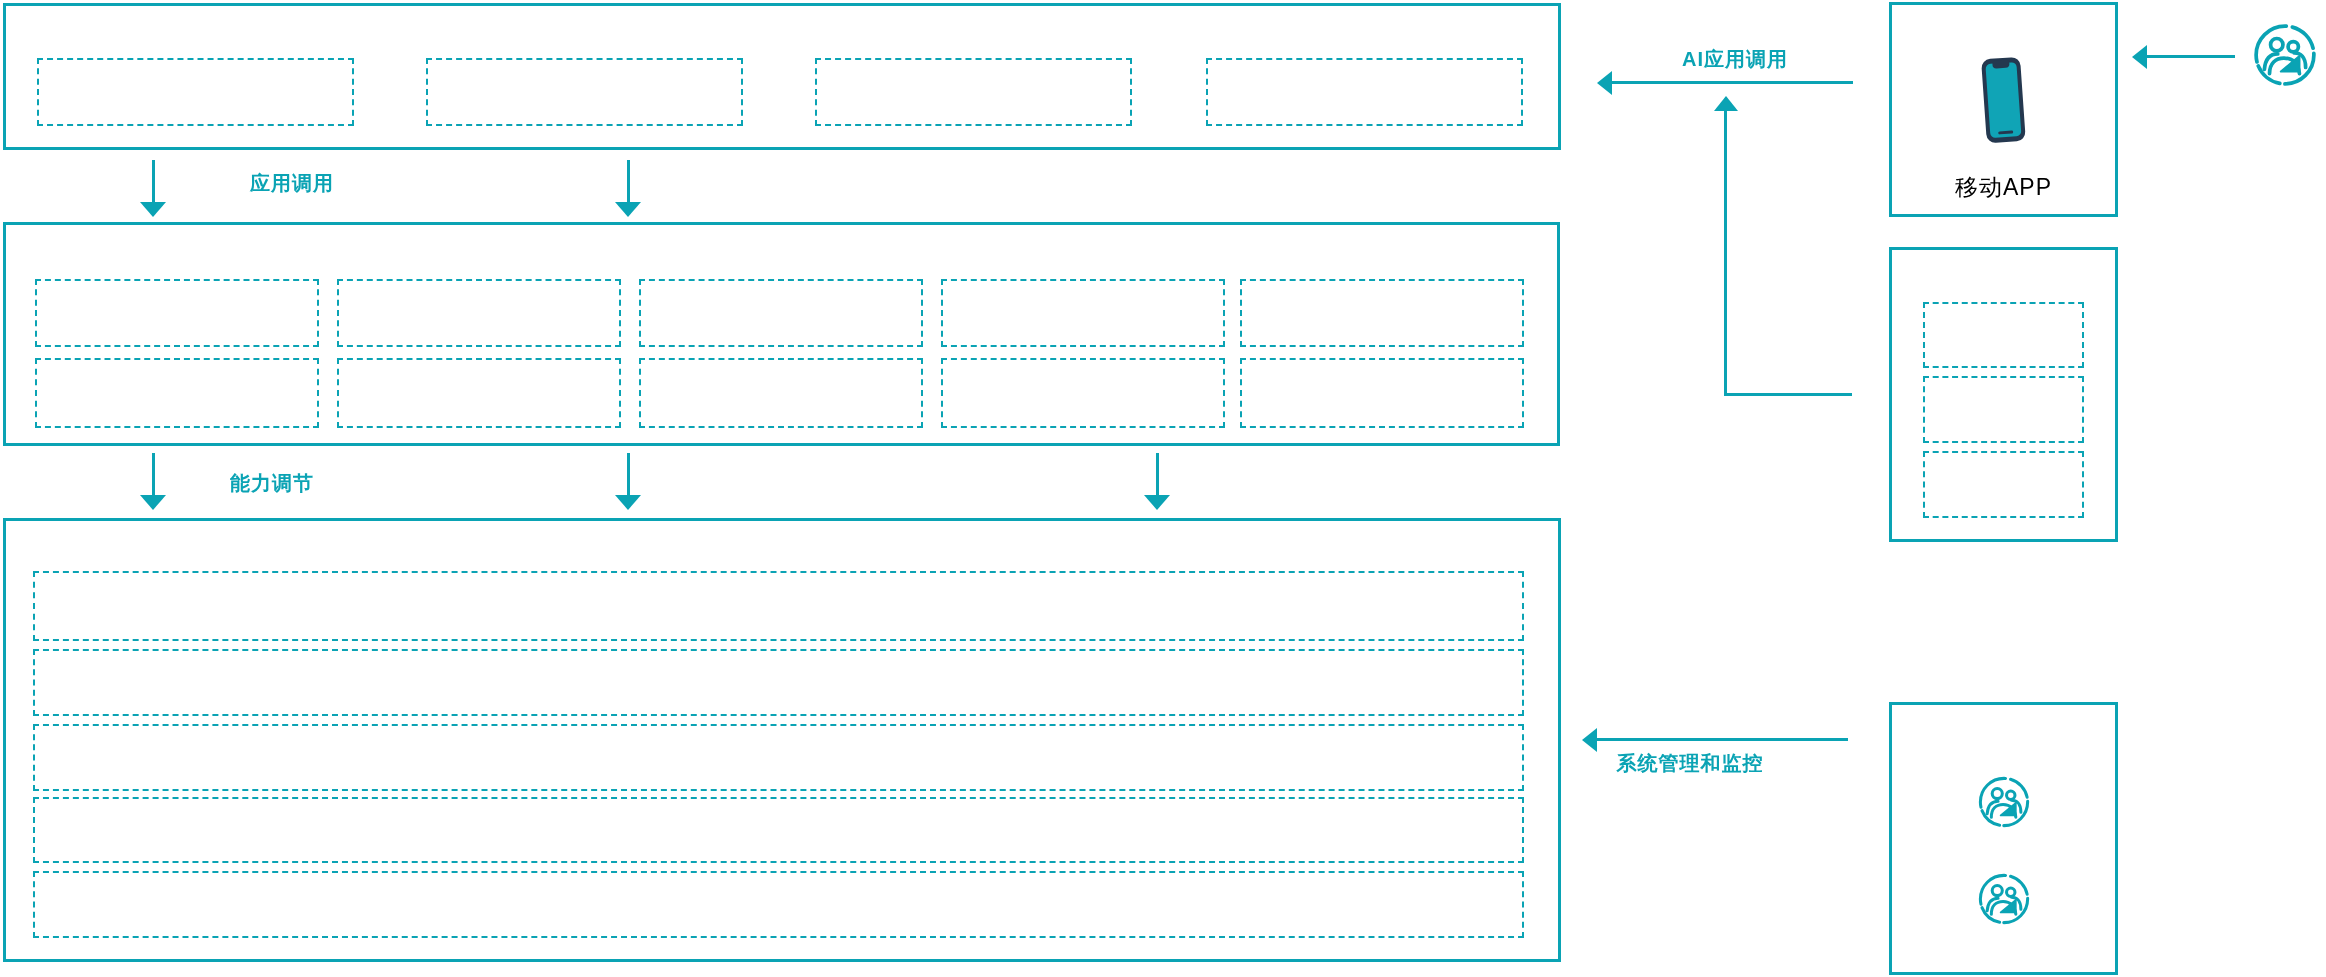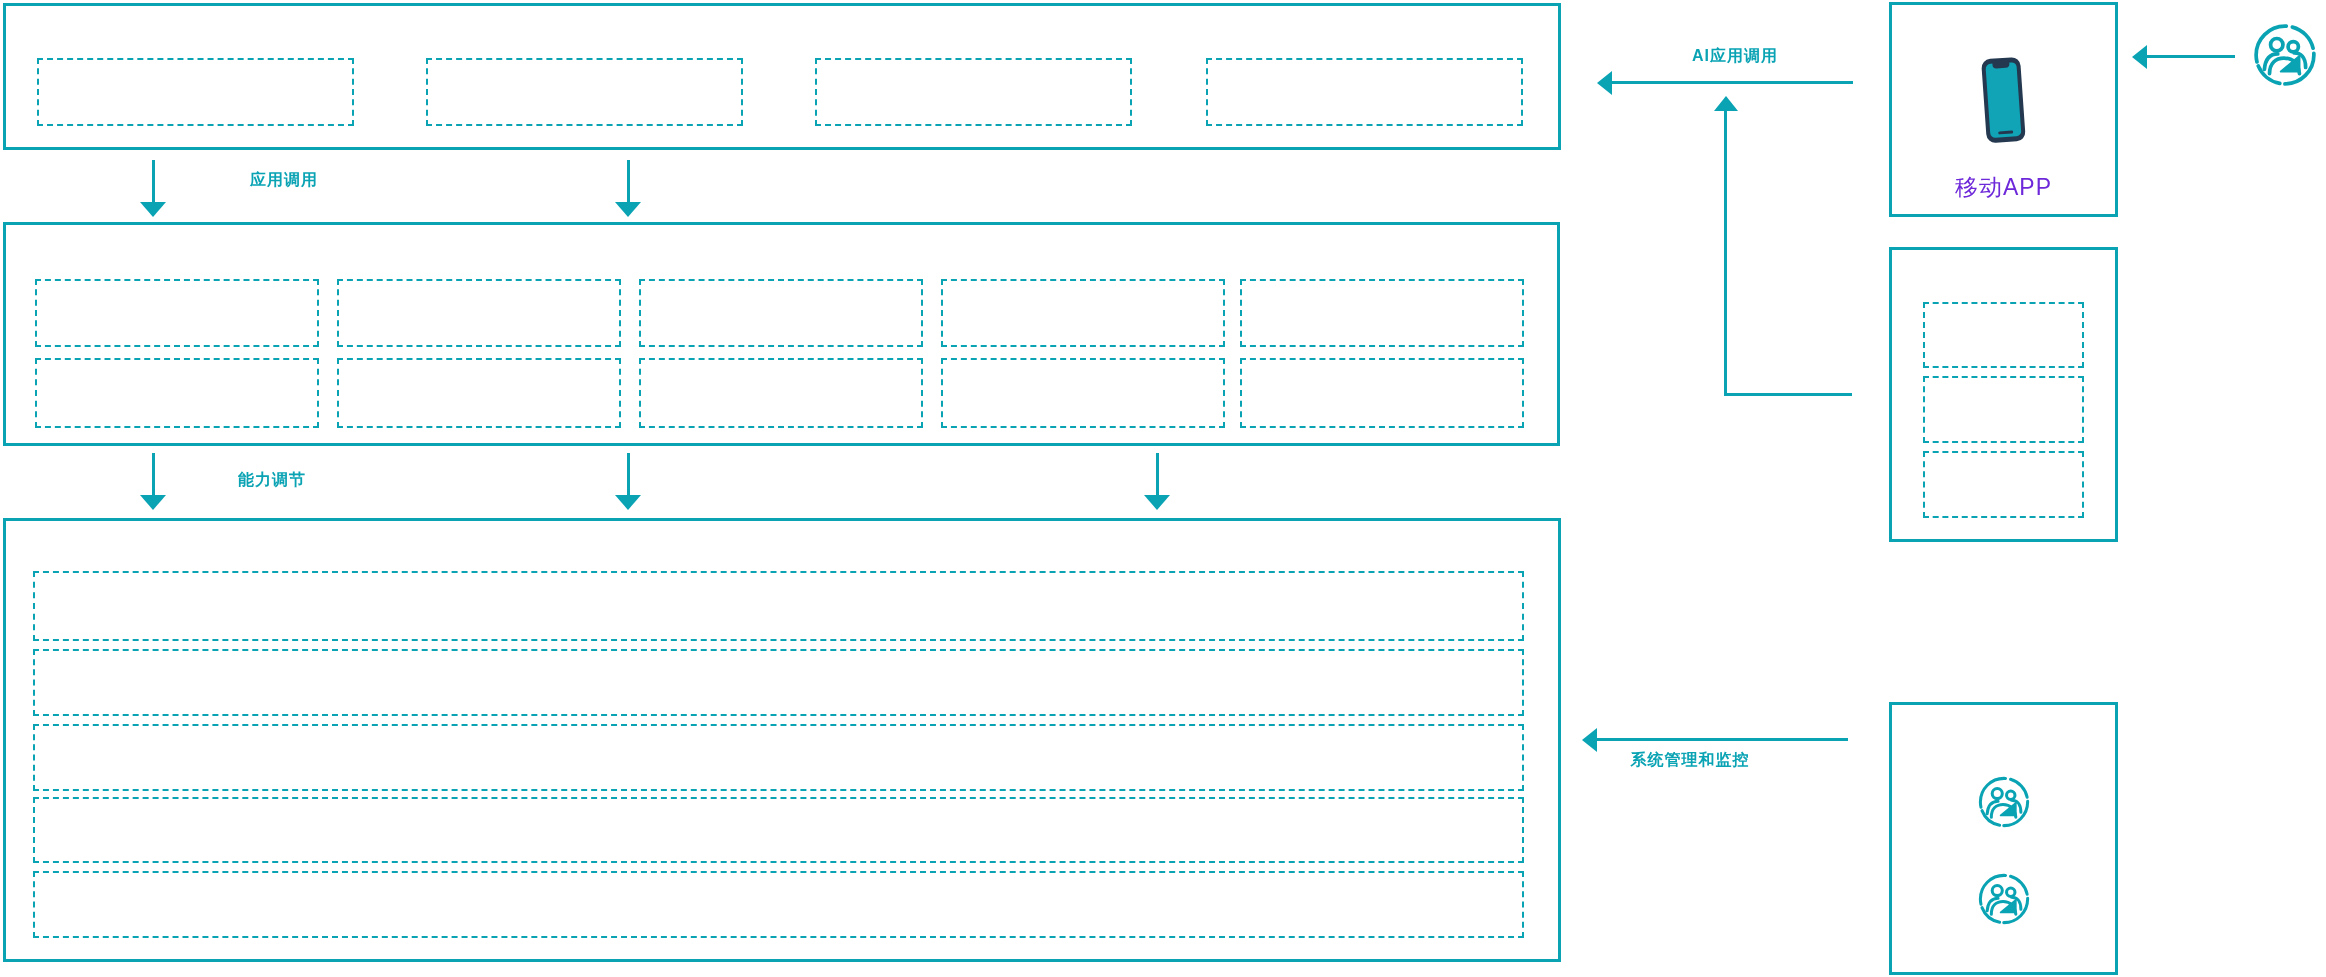--- a/index.html
+++ b/index.html
@@ -8,46 +8,46 @@
     font-family:"Liberation Sans","DejaVu Sans",sans-serif;
   }
   .solid-box{position:absolute;border:3px solid #0aa3b4;background:#fff;box-sizing:border-box;}
   .dash-box{position:absolute;border:2px dashed #0aa3b4;background:transparent;box-sizing:border-box;}
   .vline{position:absolute;width:3px;background:#0aa3b4;}
   .hline{position:absolute;height:3px;background:#0aa3b4;}
   .ah-down{position:absolute;width:0;height:0;border-left:13px solid transparent;border-right:13px solid transparent;border-top:15px solid #0aa3b4;}
   .ah-left{position:absolute;width:0;height:0;border-top:12px solid transparent;border-bottom:12px solid transparent;border-right:15px solid #0aa3b4;}
   .ah-up{position:absolute;width:0;height:0;border-left:12px solid transparent;border-right:12px solid transparent;border-bottom:15px solid #0aa3b4;}
   .flow-label{
-    position:absolute;color:#0aa3b4;font-size:16px;font-weight:700;
+    position:absolute;color:#0aa3b4;font-size:20px;font-weight:700;
     text-align:center;white-space:nowrap;letter-spacing:1px;
   }
   .node-label{
-    position:absolute;color:#6d28d9;font-size:23px;font-weight:500;
+    position:absolute;color:#000000;font-size:23px;font-weight:500;
     width:100%;text-align:center;white-space:nowrap;letter-spacing:1px;
   }
   .icon{position:absolute;}
 </style>
 </head>
 <body>
 
 <div id="canvas">
 
   <div class="solid-box" style="left:3px;top:3px;width:1558px;height:147px;">
     <div class="dash-box" style="left:31px;top:52px;width:317px;height:68px;"></div>
     <div class="dash-box" style="left:420px;top:52px;width:317px;height:68px;"></div>
     <div class="dash-box" style="left:809px;top:52px;width:317px;height:68px;"></div>
     <div class="dash-box" style="left:1200px;top:52px;width:317px;height:68px;"></div>
   </div>
 
   <div class="vline" style="left:152px;top:160px;height:42px;"></div>
   <div class="ah-down" style="left:140px;top:202px;"></div>
   <div class="vline" style="left:627px;top:160px;height:42px;"></div>
   <div class="ah-down" style="left:615px;top:202px;"></div>
-  <div class="flow-label" style="left:184px;top:170px;width:200px;">应用调用</div>
+  <div class="flow-label" style="left:192px;top:170px;width:200px;">应用调用</div>
 
   <div class="solid-box" style="left:3px;top:222px;width:1557px;height:224px;">
     <div class="dash-box" style="left:29px;top:54px;width:284px;height:68px;"></div>
     <div class="dash-box" style="left:331px;top:54px;width:284px;height:68px;"></div>
     <div class="dash-box" style="left:633px;top:54px;width:284px;height:68px;"></div>
     <div class="dash-box" style="left:935px;top:54px;width:284px;height:68px;"></div>
     <div class="dash-box" style="left:1234px;top:54px;width:284px;height:68px;"></div>
     <div class="dash-box" style="left:29px;top:133px;width:284px;height:70px;"></div>
     <div class="dash-box" style="left:331px;top:133px;width:284px;height:70px;"></div>
     <div class="dash-box" style="left:633px;top:133px;width:284px;height:70px;"></div>

